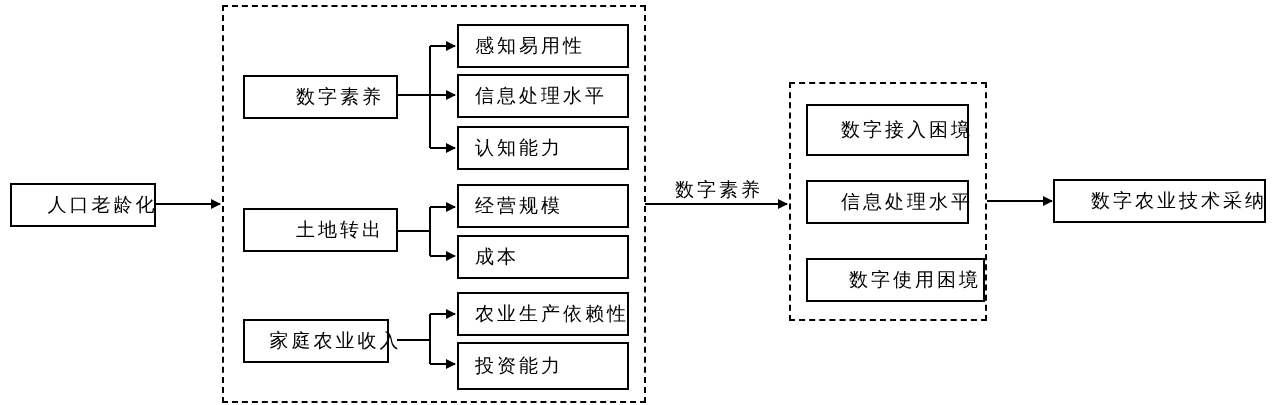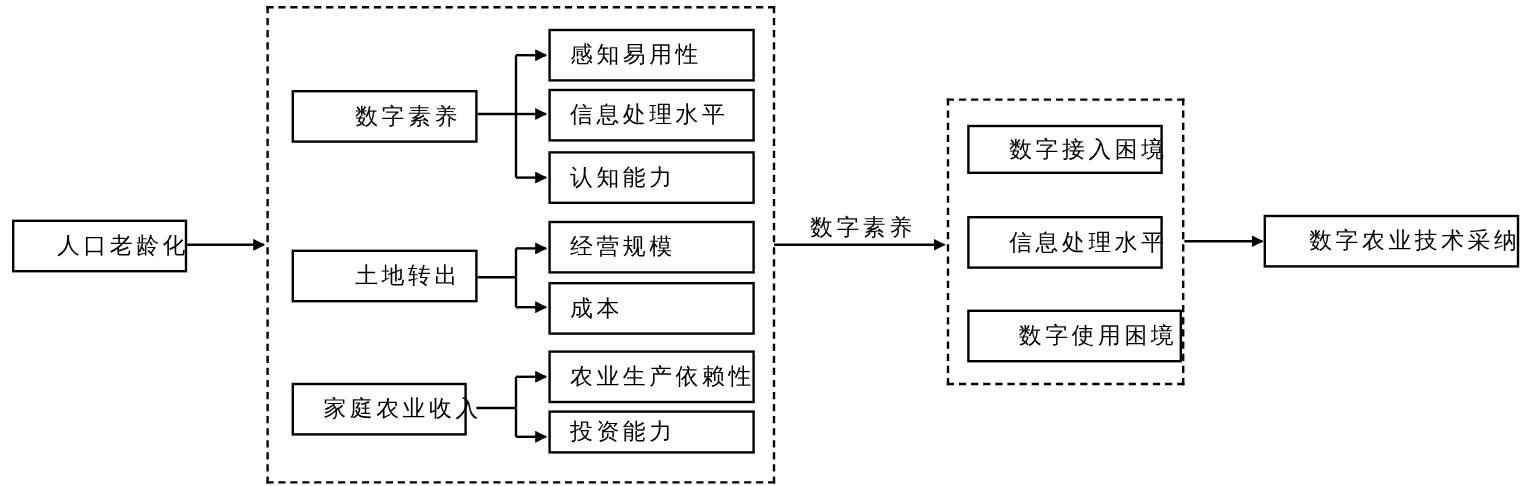--- a/index.html
+++ b/index.html
@@ -79,29 +79,29 @@
 </div>
 <div class="box left" style="left:457px; top:184px; width:172px; height:44px;">
   <span>经营规模</span>
 </div>
 <div class="box left" style="left:457px; top:235px; width:172px; height:44px;">
   <span>成本</span>
 </div>
 <div class="box left" style="left:457px; top:292px; width:172px; height:44px;">
   <span>农业生产依赖性</span>
 </div>
-<div class="box left" style="left:457px; top:342px; width:172px; height:36px;">
+<div class="box left" style="left:457px; top:342px; width:172px; height:48px;">
   <span>投资能力</span>
 </div>
 
 <div class="label" style="left:675px; top:177px;">数字素养</div>
 
 <div class="dash" style="left:789px; top:82px; width:198px; height:239px;"></div>
 
-<div class="box center" style="left:806px; top:104px; width:163px; height:41px;">
+<div class="box center" style="left:806px; top:104px; width:163px; height:52px;">
   <span>数字接入困境</span>
 </div>
 <div class="box center" style="left:806px; top:180px; width:163px; height:44px;">
   <span>信息处理水平</span>
 </div>
 <div class="box center" style="left:806px; top:258px; width:179px; height:44px;">
   <span>数字使用困境</span>
 </div>
 
 <div class="box center" style="left:1053px; top:179px; width:213px; height:44px;">

